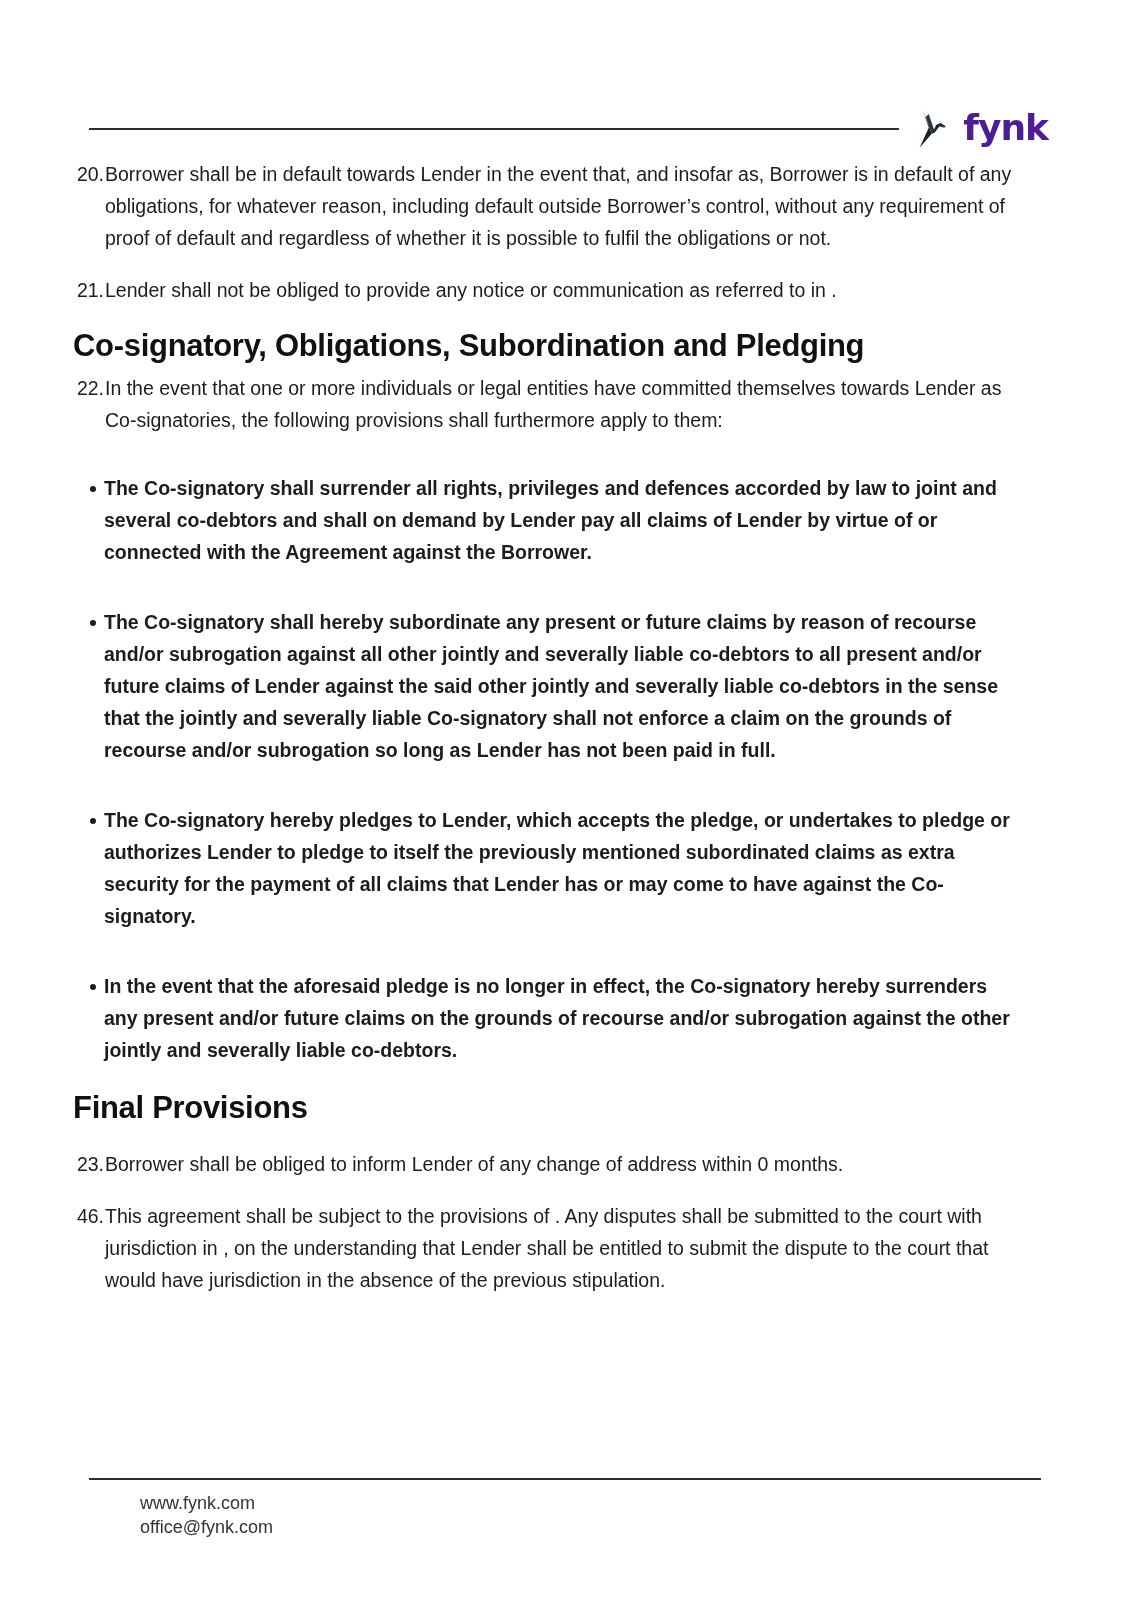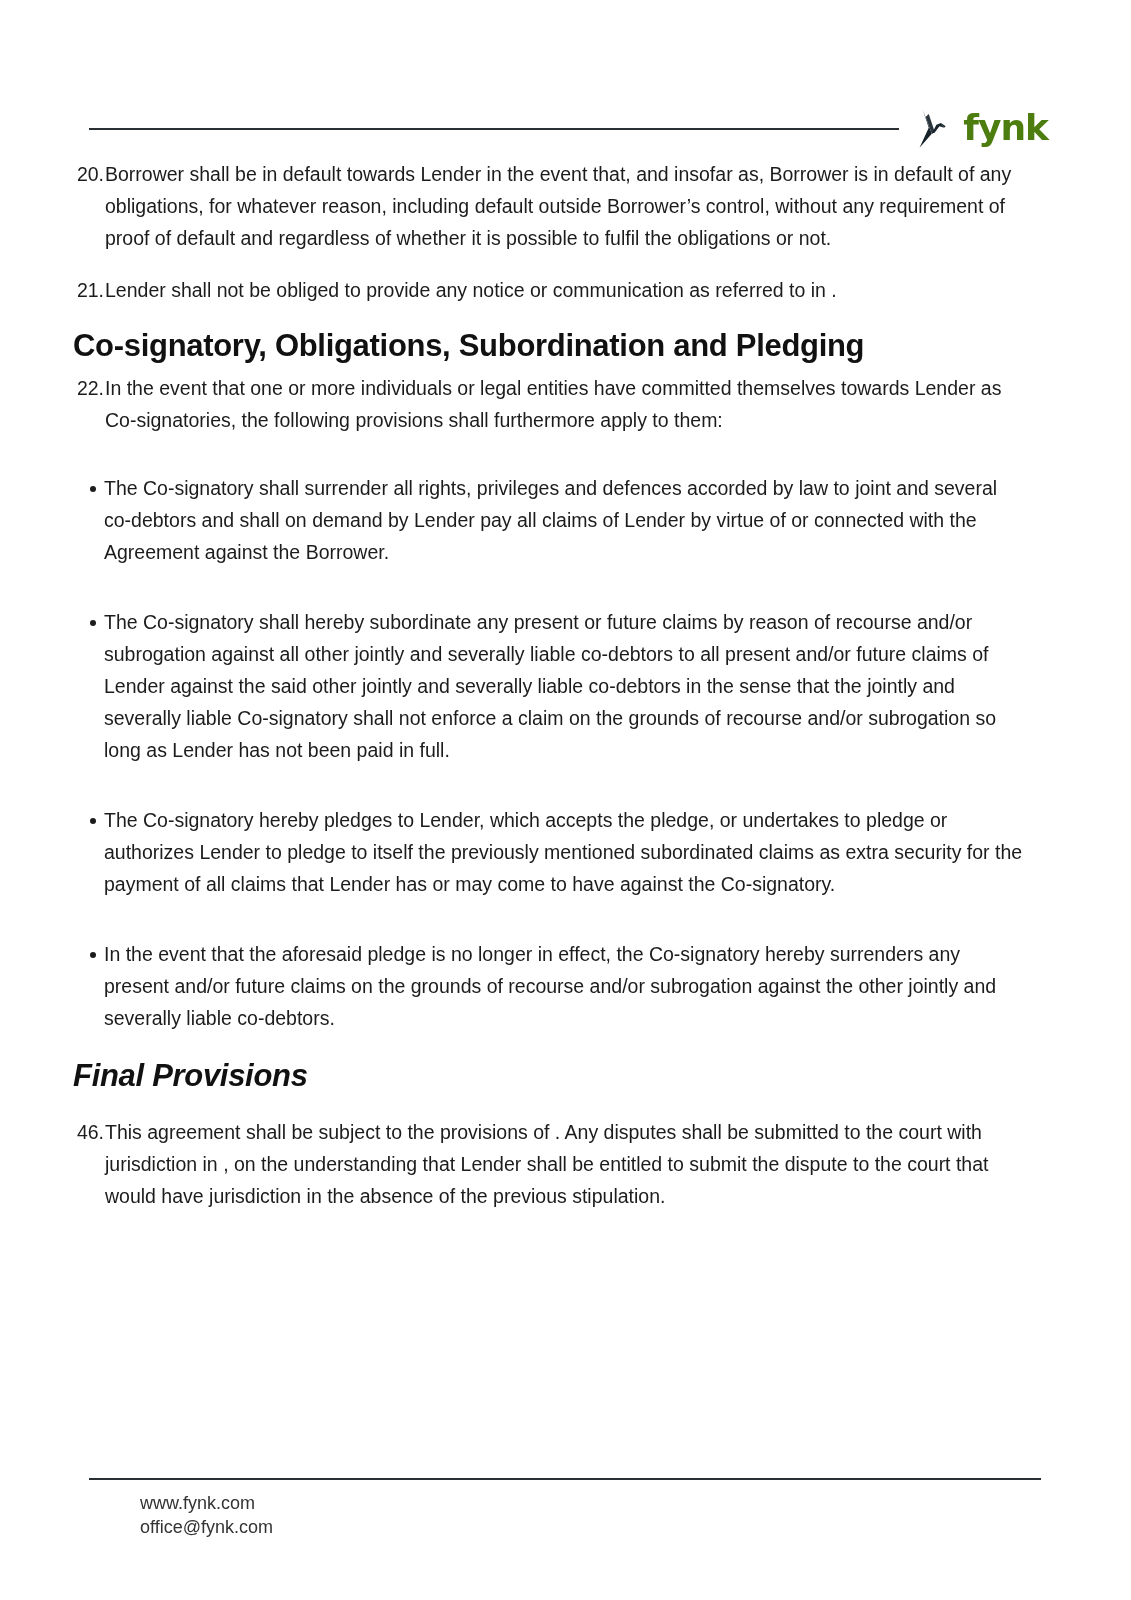--- a/index.html
+++ b/index.html
@@ -12,38 +12,38 @@
       position: absolute; left: 89px; top: 128px; width: 810px; height: 2px;
       background: #2a2f33;
     }
     .logo {
       position: absolute; left: 918px; top: 100px; width: 130px; height: 60px;
       display: flex; align-items: center;
     }
     .logo svg { width: 46px; height: 54px; }
     .logo-text {
       font-family: "DejaVu Sans", sans-serif; font-weight: bold;
-      font-size: 36px; color: #4d7c0f; letter-spacing: -1px; margin-left: 10px;
+      font-size: 36px; color: #4c1d95; letter-spacing: -1px; margin-left: 10px;
       margin-top: -6px;
     }
     .content {
       position: absolute; left: 64px; top: 158px; width: 960px;
       font-size: 19.5px; line-height: 32px;
     }
     .num-item { display: flex; margin-bottom: 20px; }
     .num-item .num { width: 40px; text-align: right; padding-right: 1px; flex: none; }
     .num-item .txt { flex: 1; padding-left: 0; }
     h2 {
       font-size: 31px; font-weight: bold; margin: 0; padding-left: 9px;
       letter-spacing: -0.3px; line-height: 40px; color: #111;
     }
     .h-cosig { margin-top: 10px; margin-bottom: 6px; }
-    .h-final { margin-top: 8px; margin-bottom: 20px; font-style: italic; }
+    .h-final { margin-top: 8px; margin-bottom: 20px; }
     .bullets { list-style: none; margin: 0; padding: 0; }
-    .bullet { display: flex; margin-bottom: 38px; }
+    .bullet { display: flex; margin-bottom: 38px; font-weight: bold; }
     .bullet .dot { width: 40px; flex: none; position: relative; }
     .bullet .dot::after {
       content: ""; position: absolute; right: 8px; top: 14px;
       width: 6px; height: 6px; border-radius: 50%; background: #1c1c1c;
     }
     .bullet .txt { flex: 1; }
     .bullets-wrap { margin-top: 36px; }
     .footer-rule {
       position: absolute; left: 89px; top: 1478px; width: 952px; height: 2px;
       background: #2a2f33;
@@ -105,20 +105,24 @@
         <span class="dot"></span>
         <span class="txt">In the event that the aforesaid pledge is no longer in effect, the Co-signatory hereby surrenders any present and/or future claims on the grounds of recourse and/or subrogation against the other jointly and severally liable co-debtors.</span>
       </li>
     </ul>
   </div>
 
   <h2 class="h-final">Final Provisions</h2>
 
   <div>
     <div class="num-item">
+      <span class="num">23.</span>
+      <span class="txt">Borrower shall be obliged to inform Lender of any change of address within 0 months.</span>
+    </div>
+    <div class="num-item">
       <span class="num">46.</span>
       <span class="txt">This agreement shall be subject to the provisions of . Any disputes shall be submitted to the court with jurisdiction in , on the understanding that Lender shall be entitled to submit the dispute to the court that would have jurisdiction in the absence of the previous stipulation.</span>
     </div>
   </div>
 </div>
 
 <div class="footer-rule"></div>
 
 <div class="footer">
   <div>www.fynk.com</div>

